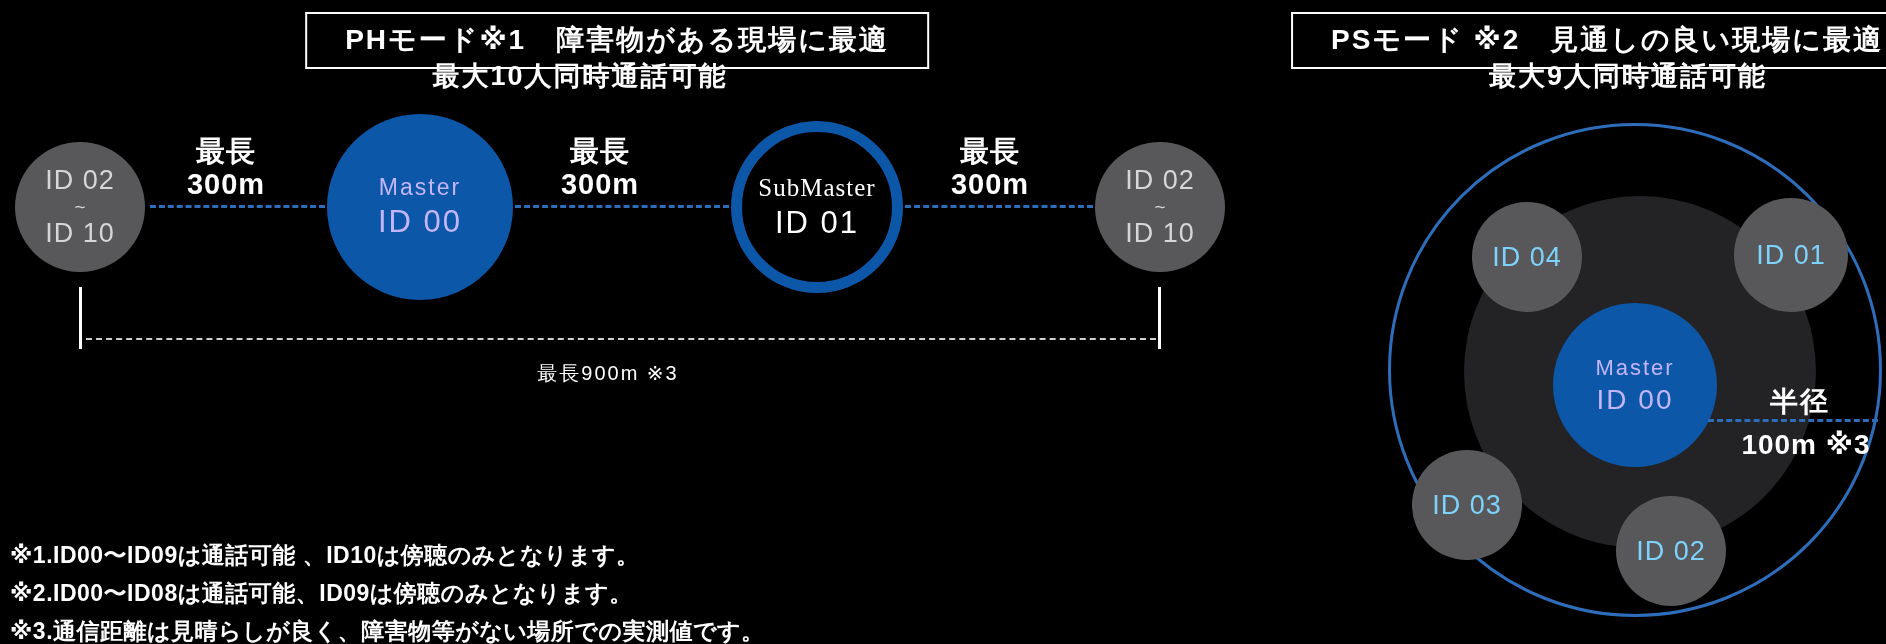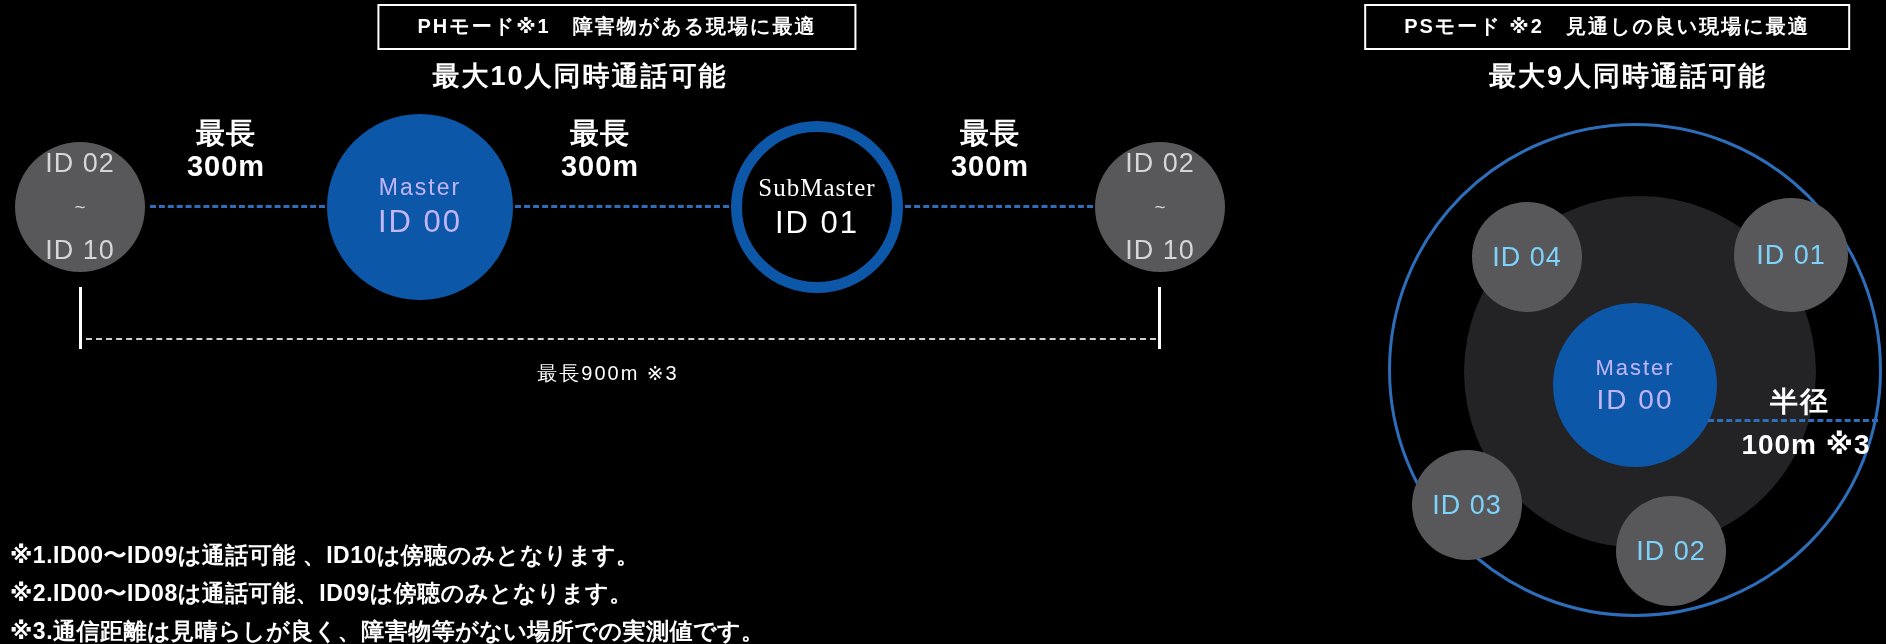--- a/index.html
+++ b/index.html
@@ -5,51 +5,51 @@
   :root{
     --bg:#000000; --fg:#ffffff; --blue:#0d57a8; --blue-line:#2d6db9;
     --gray:#58585a; --dark:#232326;
   }
   *{margin:0;padding:0;box-sizing:border-box;}
   html,body{background:var(--bg);}
   body{
     width:1886px;height:644px;position:relative;overflow:hidden;
     font-family:"Liberation Sans","DejaVu Sans",sans-serif;color:var(--fg);
   }
-  .titlebox{position:absolute;top:4px;transform:translateX(-50%);border:2px solid #fff;
-    padding:7px 38px 8px;font-size:20px;font-weight:700;letter-spacing:2px;white-space:nowrap;}
+  .titlebox{position:absolute;top:12px;transform:translateX(-50%);border:2px solid #fff;
+    padding:7px 38px 8px;font-size:28px;font-weight:700;letter-spacing:2px;white-space:nowrap;}
   .ph-title{left:617px;}
   .ps-title{left:1607px;}
   .subtitle{position:absolute;top:58px;transform:translateX(-50%);font-size:27px;
     font-weight:600;letter-spacing:2px;white-space:nowrap;}
   .ph-subtitle{left:580px;}
   .ps-subtitle{left:1628px;}
 
   .circle{position:absolute;border-radius:50%;display:flex;flex-direction:column;
     align-items:center;justify-content:center;text-align:center;}
-  .gray{background:var(--gray);color:#d6d6d6;gap:17px;}
+  .gray{background:var(--gray);color:#d6d6d6;}
   .blue-fill{background:var(--blue);color:#c4b5fd;}
 
   .node-left{left:15px;top:142px;width:130px;height:130px;}
   .node-right{left:1095px;top:142px;width:130px;height:130px;}
   .node-master{left:327px;top:114px;width:186px;height:186px;}
   .node-submaster{left:731px;top:121px;width:172px;height:172px;border:11px solid var(--blue);background:var(--bg);}
 
   .grp-line{font-size:27px;line-height:1.22;letter-spacing:1px;}
   .grp-tilde{font-size:19px;line-height:1.05;}
   .role{font-size:23px;letter-spacing:2px;}
   .nodeid{font-size:31px;letter-spacing:2px;margin-top:3px;}
   .node-submaster .role{font-size:25px;letter-spacing:1px;font-family:Liberation Serif, serif;}
 
   .dash-blue{position:absolute;height:0;border-top:3px dashed var(--blue-line);}
   .link1{left:150px;top:205px;width:175px;}
   .link2{left:515px;top:205px;width:214px;}
   .link3{left:905px;top:205px;width:188px;}
 
-  .linklabel{position:absolute;top:117px;transform:translateX(-50%);text-align:center;
+  .linklabel{position:absolute;top:135px;transform:translateX(-50%);text-align:center;
     font-weight:700;font-size:29px;line-height:1.15;letter-spacing:1px;}
   .label1{left:226px;}
   .label2{left:600px;}
   .label3{left:990px;}
 
   .vbar{position:absolute;width:3px;height:62px;top:287px;background:#fff;}
   .vbar-left{left:79px;}
   .vbar-right{left:1158px;}
   .span-line{position:absolute;left:86px;top:338px;width:1070px;height:0;border-top:2px dashed #d0d0d0;}
   .total{position:absolute;left:608px;top:360px;transform:translateX(-50%);

